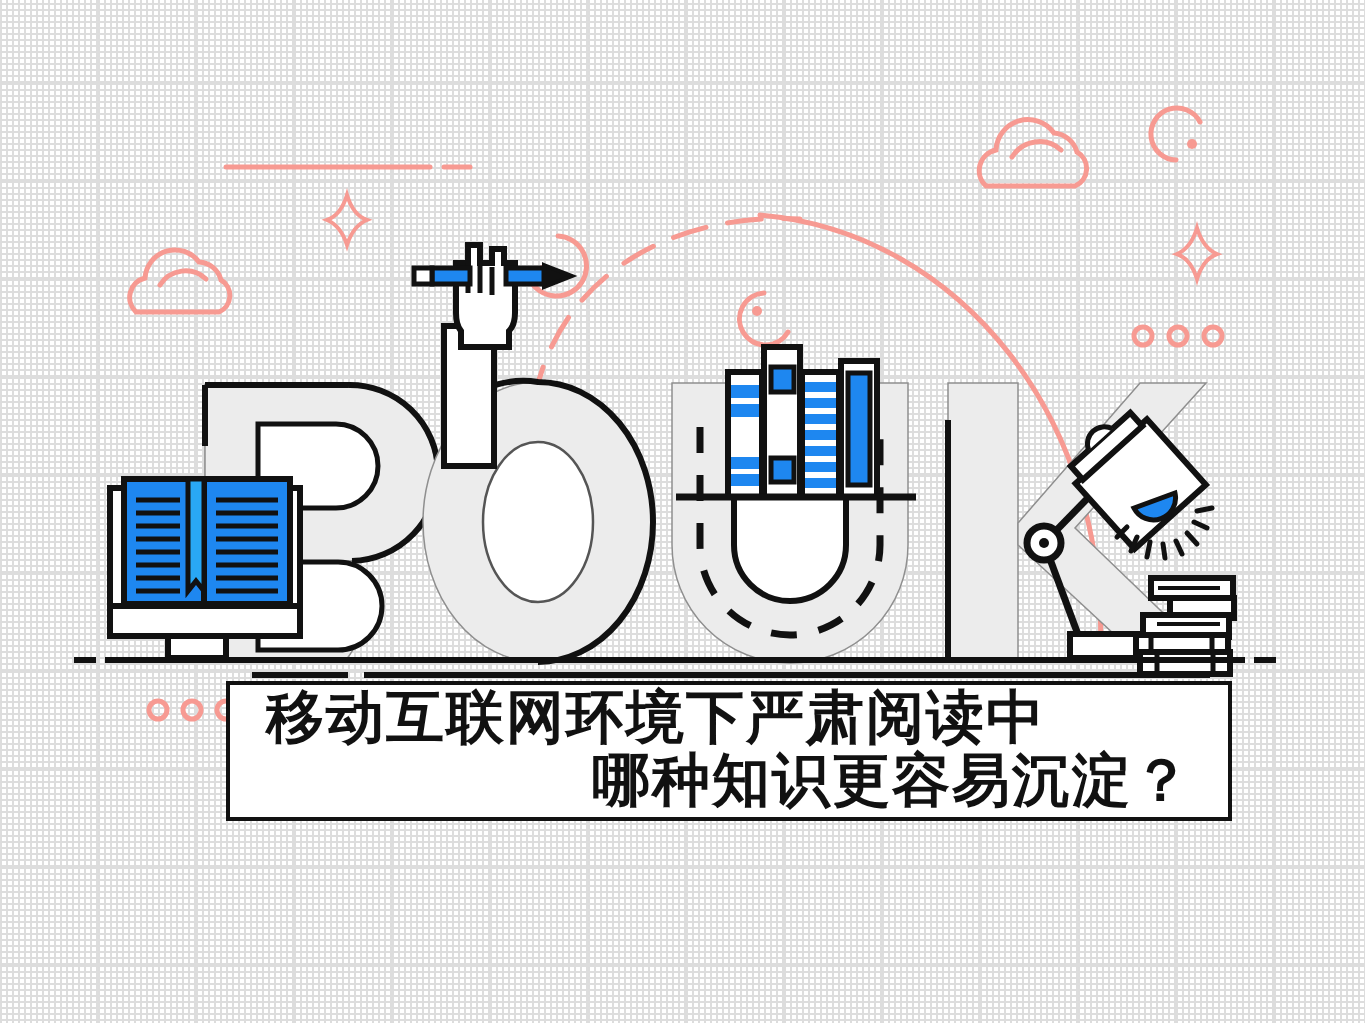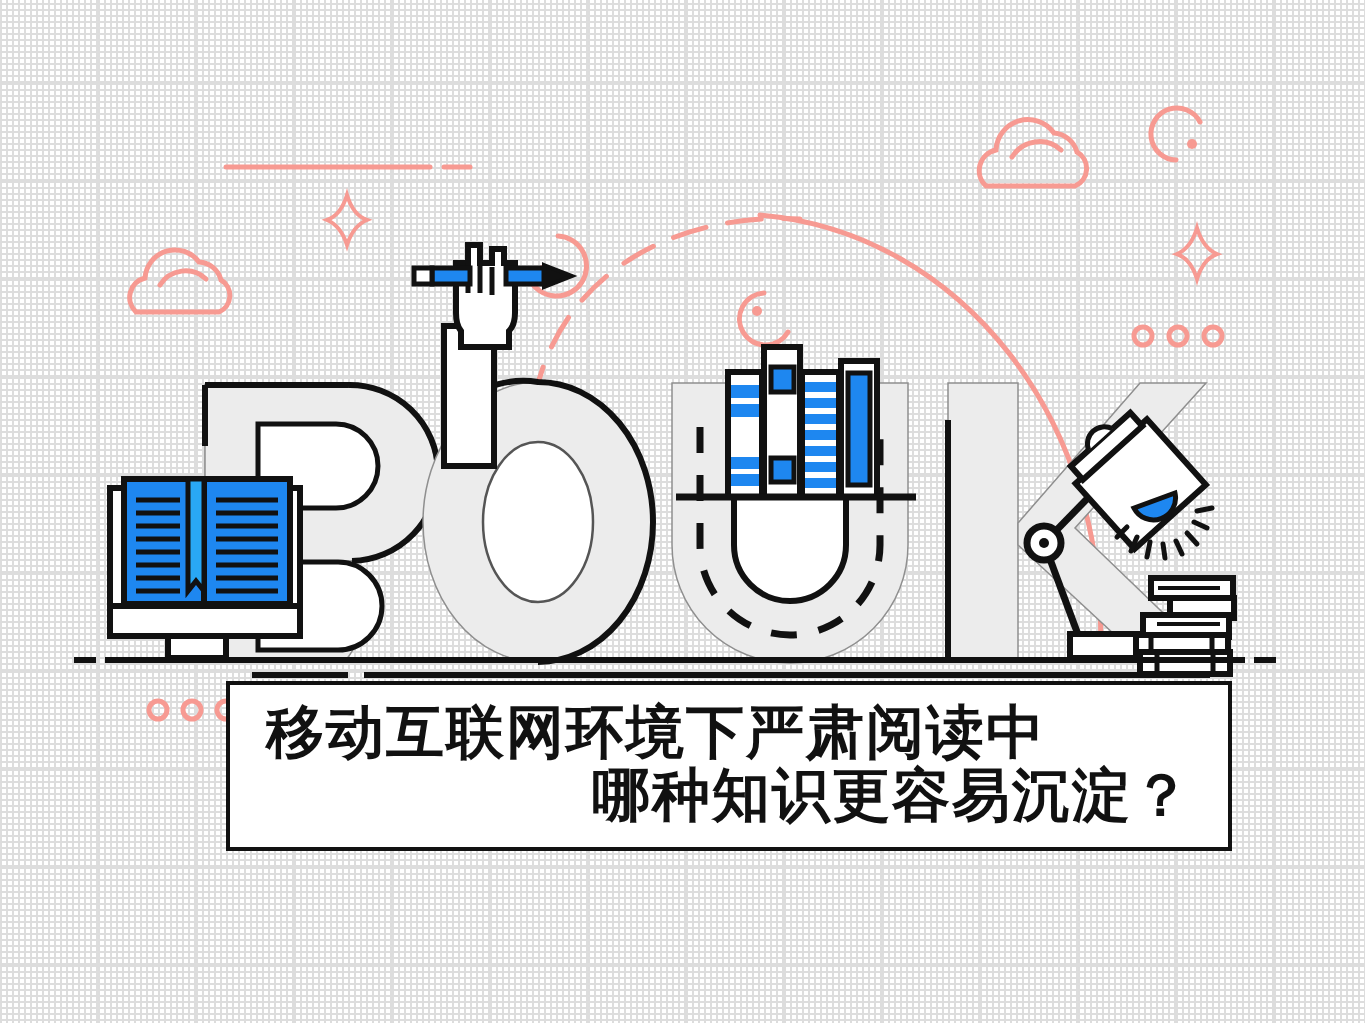--- a/index.html
+++ b/index.html
@@ -17,21 +17,21 @@
       repeating-linear-gradient(to right, #d8d8d8 0 2px, transparent 2px 6px),
       repeating-linear-gradient(to bottom, #d8d8d8 0 2px, transparent 2px 6px);
     background-size:98px 100%, 100% 98px;
     background-position:98px 0, 0 83px;
     background-repeat:repeat-x, repeat-y;
     opacity:.85;
   }
   #art{position:absolute;inset:0;}
   .titlebox{
     position:absolute;
-    left:226px;top:681px;width:1006px;height:170px;
+    left:226px;top:681px;width:1006px;height:140px;
     border:4px solid #111;
     background:#ffffff;
     box-sizing:border-box;
     display:flex;flex-direction:column;
     justify-content:center;
     padding:4px 14px 8px 14px;
   }
   .tline{
     font-family:"DejaVu Serif","Liberation Serif",serif;
     font-weight:700;

